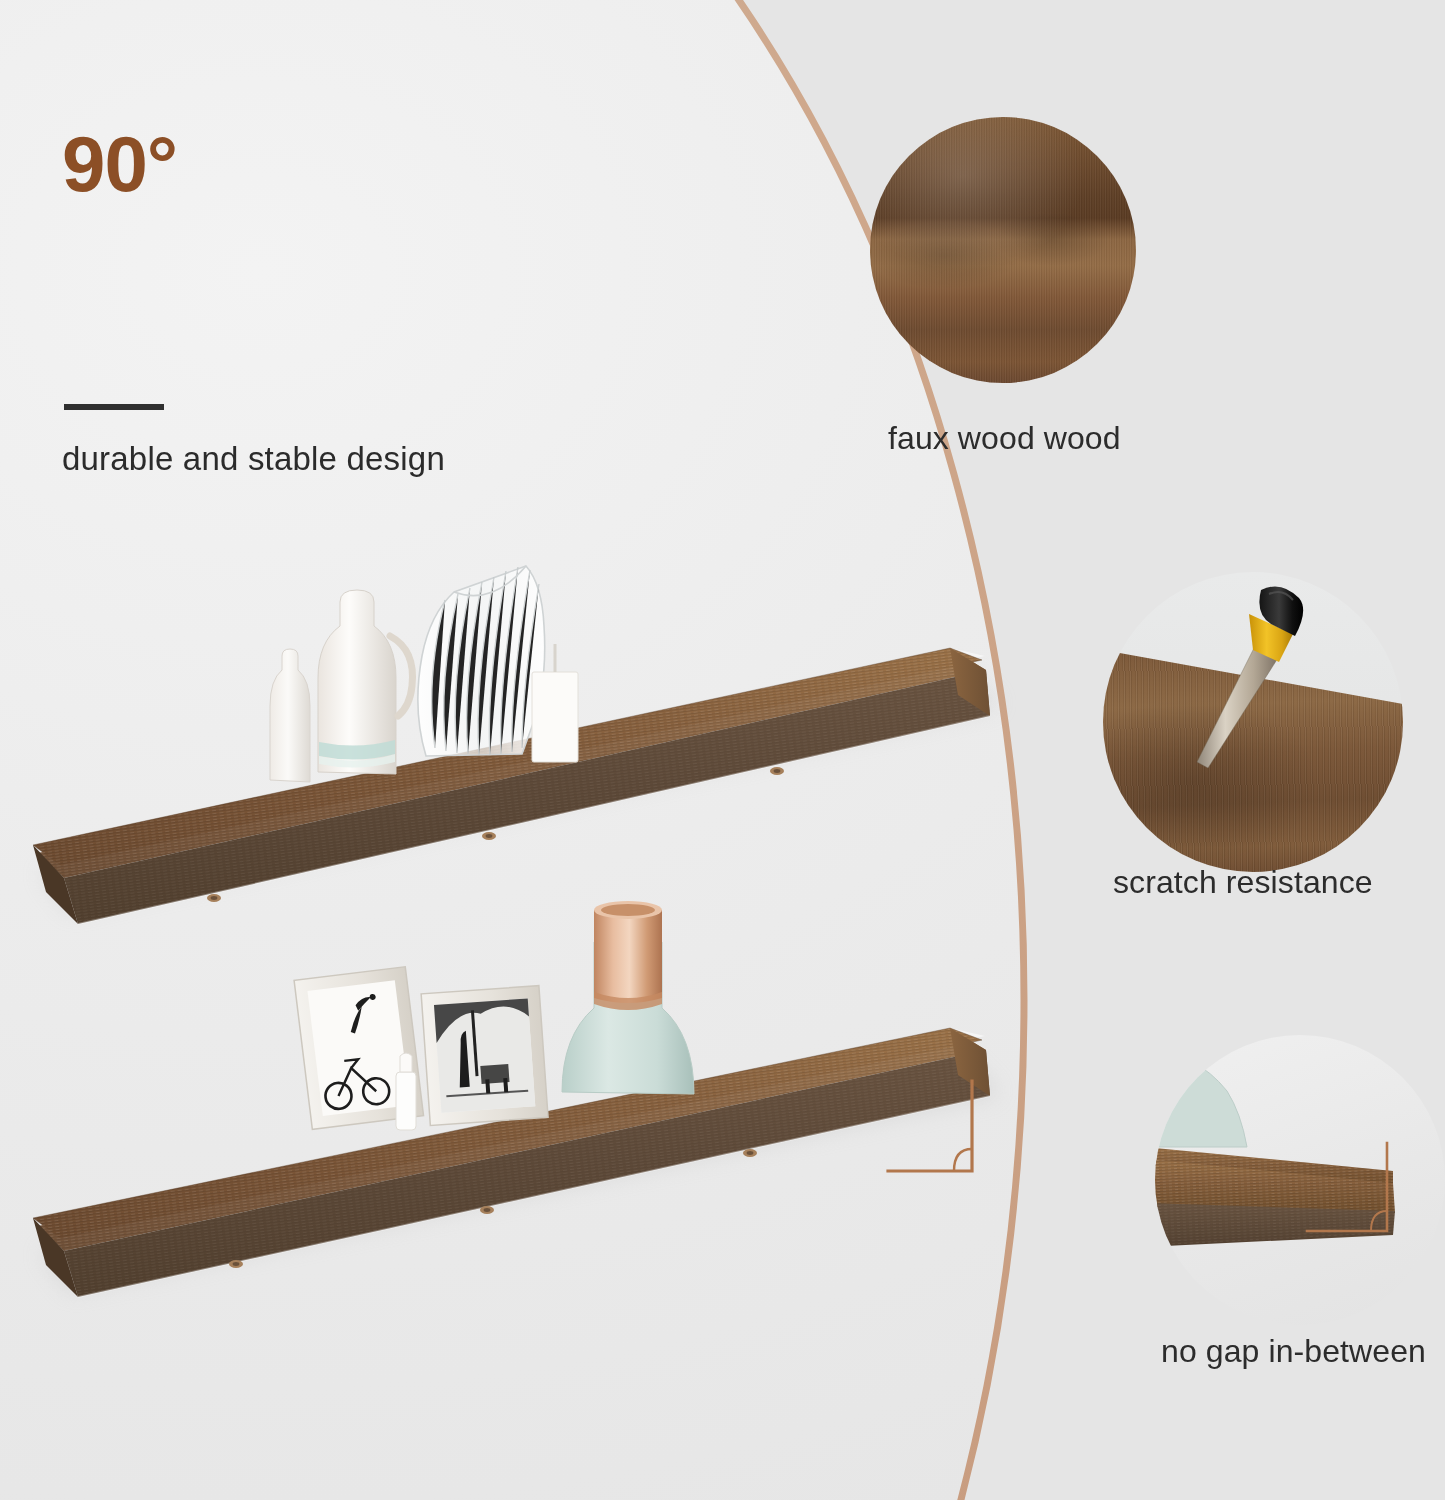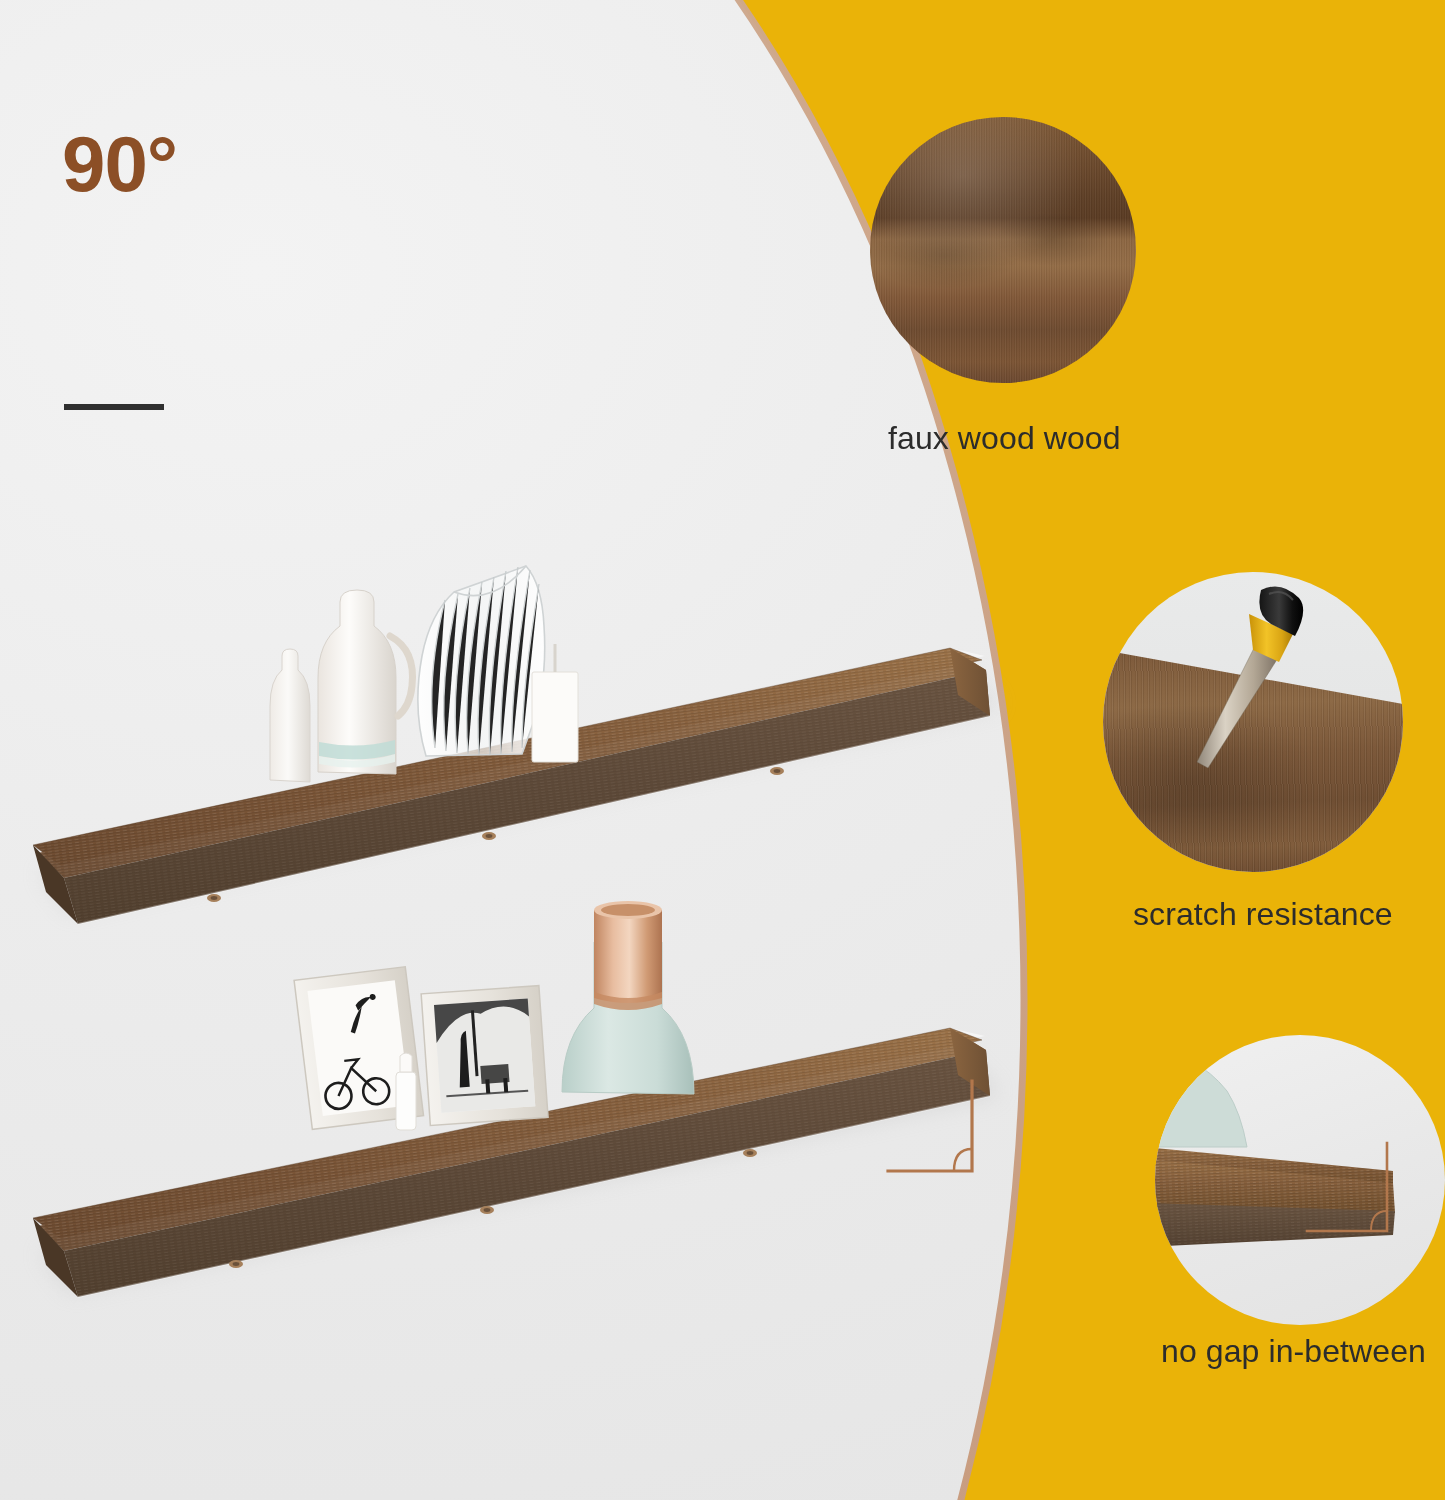--- a/index.html
+++ b/index.html
@@ -4,21 +4,21 @@
 <style>
   * { margin:0; padding:0; box-sizing:border-box; }
   html, body { background:#ffffff; }
   body {
     width:1445px; height:1500px;
     font-family:"Liberation Sans", sans-serif;
     overflow:hidden;
     position:relative;
   }
 
-  #stage { position:absolute; inset:0; width:1445px; height:1500px; background:#eab308; }
+  #stage { position:absolute; inset:0; width:1445px; height:1500px; background:#e5e5e5; }
 
   
   .photo-field {
     position:absolute; left:0; top:0; width:1445px; height:1500px;
     overflow:hidden;
   }
   .photo-clip {
     position:absolute; left:0; top:0; width:1445px; height:1500px;
     clip-path: ellipse(1000px 1430px at 24px 1000px);
     background:
@@ -114,20 +114,21 @@
         </linearGradient>
       </defs>
       <ellipse cx="24" cy="1000" rx="1000" ry="1430" fill="none" stroke="url(#arcg)" stroke-width="7"></ellipse>
     </svg>
   </div>
 
   <div class="headline">
     <div class="h-deg">90°</div>
   </div>
   <div class="rule"></div>
+  <div class="subhead">durable and stable design</div>
 
   <div class="shelf" style="left:0px; top:520px; width:1010px; height:430px;">
     <svg width="1010" height="430" viewBox="0 0 1010 430">
       <defs>
 
         <linearGradient id="uTop" x1="0" y1="0" x2="0" y2="1">
           <stop offset="0%" stop-color="#9C7349"></stop>
           <stop offset="30%" stop-color="#8A6340"></stop>
           <stop offset="65%" stop-color="#7A5537"></stop>
           <stop offset="100%" stop-color="#6B4A30"></stop>
@@ -432,21 +433,21 @@
 
         <path d="M152 74 L175 86 L105 196 L94 190 Z" fill="url(#sdShaft)"></path>
         <path d="M152 74 L175 86 L105 196 L94 190 Z" fill="none" stroke="#6e6356" stroke-opacity=".5" stroke-width="0.8"></path>
 
         <path d="M146 42 L190 62 L176 90 L150 78 Z" fill="url(#sdYel)"></path>
 
         <path d="M158 18 Q178 8 196 26 Q206 38 192 64 L168 52 Q152 42 158 18 Z" fill="url(#sdBlk)"></path>
         <path d="M166 22 Q180 16 190 28" fill="none" stroke="#555" stroke-width="2" opacity=".7"></path>
       </svg>
     </div>
-    <div class="cap" style="left:10px; top:324px;margin-left:20px;">scratch resistance</div>
+    <div class="cap" style="left:10px; top:292px;">scratch resistance</div>
   </div>
 
   <div class="feature" style="left:1155px; top:1035px;">
     <div class="circ" style="width:290px; height:290px;">
       <div style="position:absolute; inset:0; background:linear-gradient(160deg,#f0f0f0 0%,#e8e8e8 55%,#e3e3e3 100%);"></div>
       <svg style="position:absolute; inset:0;" width="290" height="290" viewBox="0 0 290 290">
         <defs>
           <linearGradient id="ngTop" x1="0" y1="0" x2="0" y2="1">
             <stop offset="0%" stop-color="#9b7248"></stop>
             <stop offset="45%" stop-color="#87603d"></stop>

